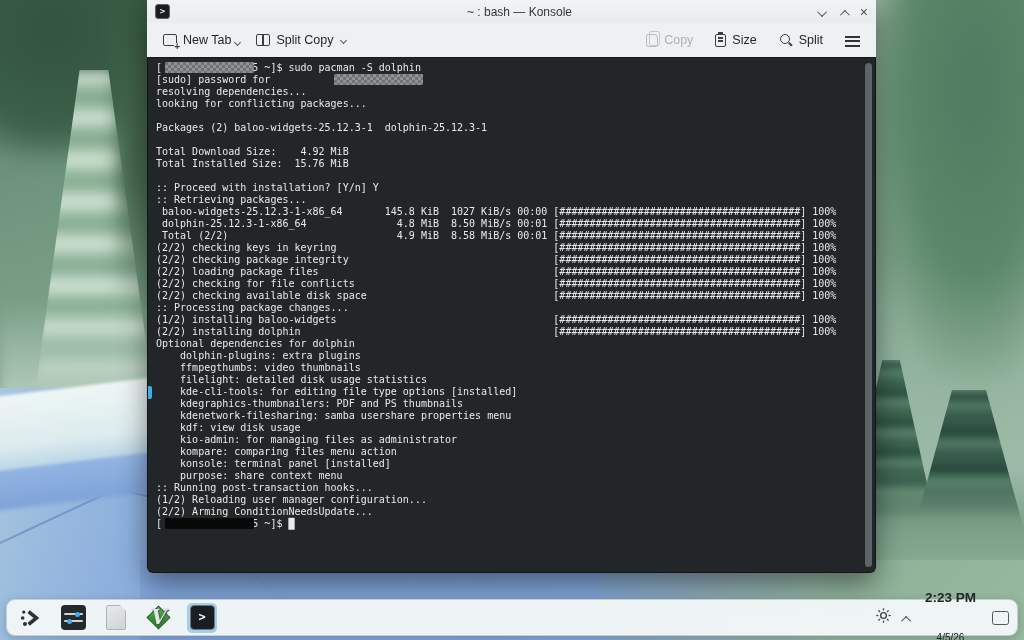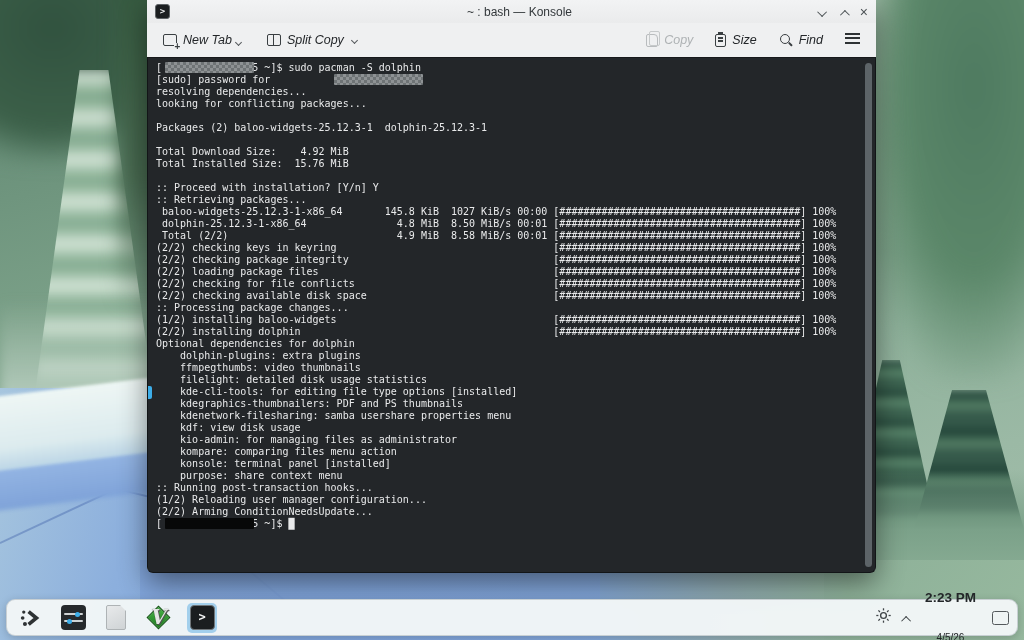--- a/index.html
+++ b/index.html
@@ -52,24 +52,24 @@
     border-radius:0 0 7px 7px; box-shadow:0 10px 28px rgba(0,0,0,.45); background:#eff0f1; }
   .titlebar { position:relative; height:23px; background:linear-gradient(180deg,#f2f3f4,#eaebec); border-radius:0; display:flex; align-items:center; padding:0 8px; }
   .app-icon { width:15px; height:15px; background:#1b1e20; border:1px solid #5e6366; border-radius:3px; color:#eff0f1; font:bold 9px/13px "DejaVu Sans Mono",monospace; text-align:center; }
   .title { position:absolute; left:16px; right:0; text-align:center; font-size:12px; color:#33383b; }
   .win-controls { margin-left:auto; display:flex; align-items:center; gap:13px; z-index:2; }
   .chev { display:inline-block; width:7px; height:7px; border-left:1.6px solid #4d5356; border-bottom:1.6px solid #4d5356; }
   .chev.down { transform:rotate(-45deg) translateY(-2px); }
   .chev.up { transform:rotate(135deg) translateY(-2px); }
   .close-x { font-size:14px; color:#4d5356; line-height:10px; }
 
-  .toolbar { height:34px; background:#eff0f1; display:flex; align-items:center; padding:0 10px; gap:14px;font-style:italic; }
+  .toolbar { height:34px; background:#eff0f1; display:flex; align-items:center; padding:0 10px; gap:4px; }
   .tbtn { display:flex; align-items:center; gap:6px; padding:4px 6px; border-radius:3px; color:#232629; font-size:12.5px; }
   .tbtn.disabled { color:#aeb2b4; }
-  .tb-right { margin-left:auto; display:flex; align-items:flex-start; gap:10px; }
+  .tb-right { margin-left:auto; display:flex; align-items:flex-end; gap:10px; }
   .icon-newtab { width:14px; height:12px; border:1.5px solid #3a3f42; border-radius:2px; position:relative; }
   .icon-newtab::after { content:"+"; position:absolute; right:-4px; bottom:-6px; font-size:10px; font-weight:bold; color:#3a3f42; background:#eff0f1; line-height:8px; }
   .mini-chev { display:inline-block; width:5px; height:5px; border-left:1.3px solid #55595c; border-bottom:1.3px solid #55595c; transform:rotate(-45deg); margin-left:2px; }
   .mini-chev.under { align-self:flex-end; margin-bottom:2px; margin-left:-2px; }
   .icon-split { width:14px; height:12px; border:1.5px solid #3a3f42; border-radius:2px; position:relative; }
   .icon-split::after { content:""; position:absolute; left:5px; top:0; bottom:0; width:1.5px; background:#3a3f42; }
   .icon-copy { width:12px; height:13px; border:1.5px solid #b9bcbe; border-radius:2px 4px 2px 2px; position:relative; background:#eff0f1; }
   .icon-copy::before { content:""; position:absolute; left:2px; top:-4px; width:9px; height:13px; border:1.5px solid #c6c9ca; border-radius:2px; }
   .icon-paste { width:11px; height:13px; border:1.5px solid #3a3f42; border-radius:2px; position:relative; }
   .icon-paste::before { content:""; position:absolute; left:1.5px; top:-2.5px; width:5px; height:3px; background:#3a3f42; }
@@ -164,21 +164,21 @@
         <div class="tbtn disabled">
           <span class="icon-copy"></span>
           <span>Copy</span>
         </div>
         <div class="tbtn">
           <span class="icon-paste"></span>
           <span>Size</span>
         </div>
         <div class="tbtn">
           <span class="icon-find"></span>
-          <span>Find</span>
+          <span>Split</span>
         </div>
         <div class="tbtn">
           <span class="icon-burger"></span>
         </div>
       </div>
     </div>
 
     <div class="term">
       <pre>[          @VWS15 ~]$ sudo pacman -S dolphin
 [sudo] password for           :

